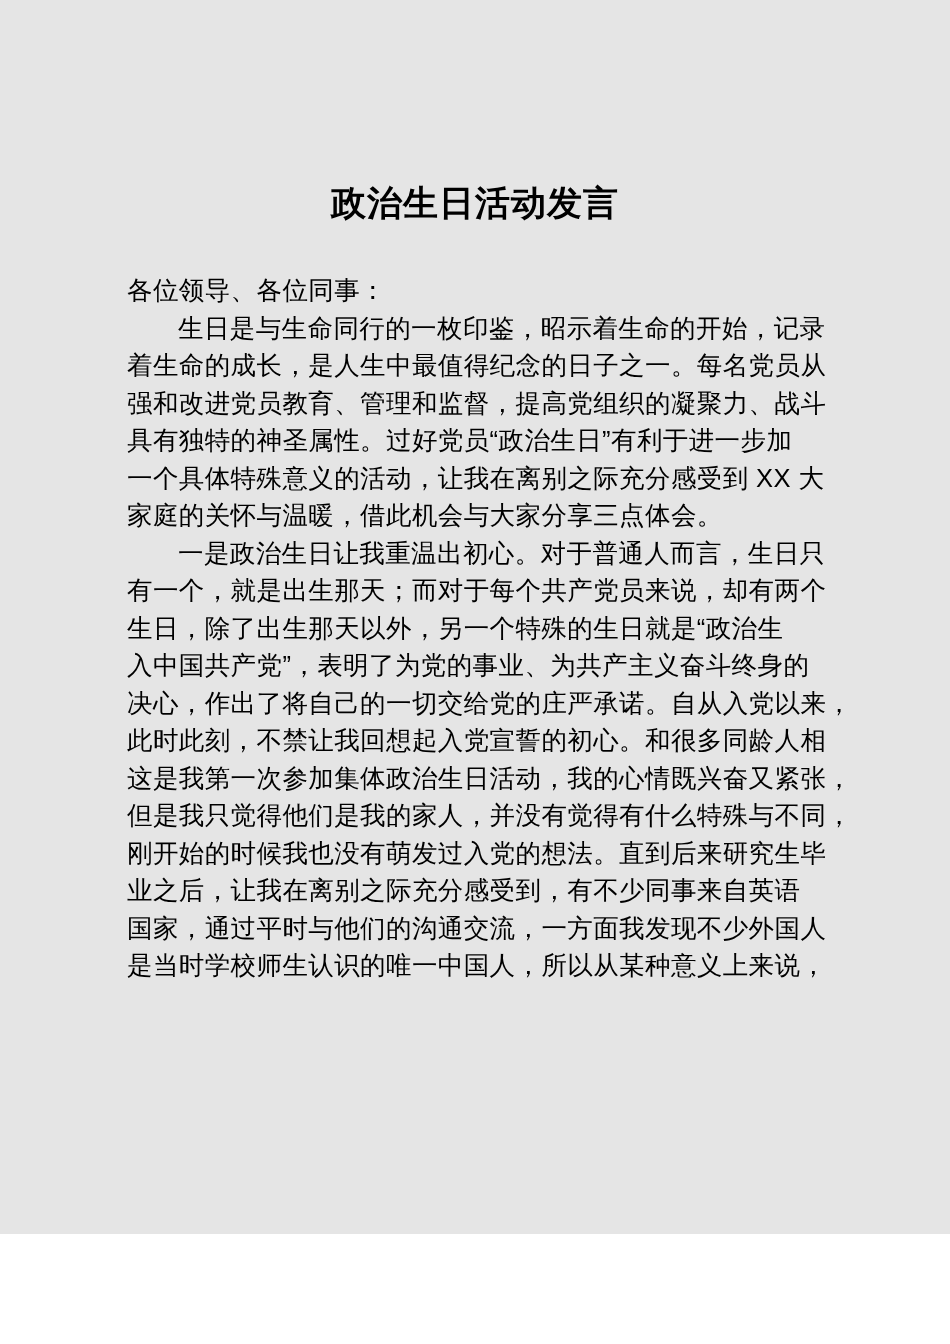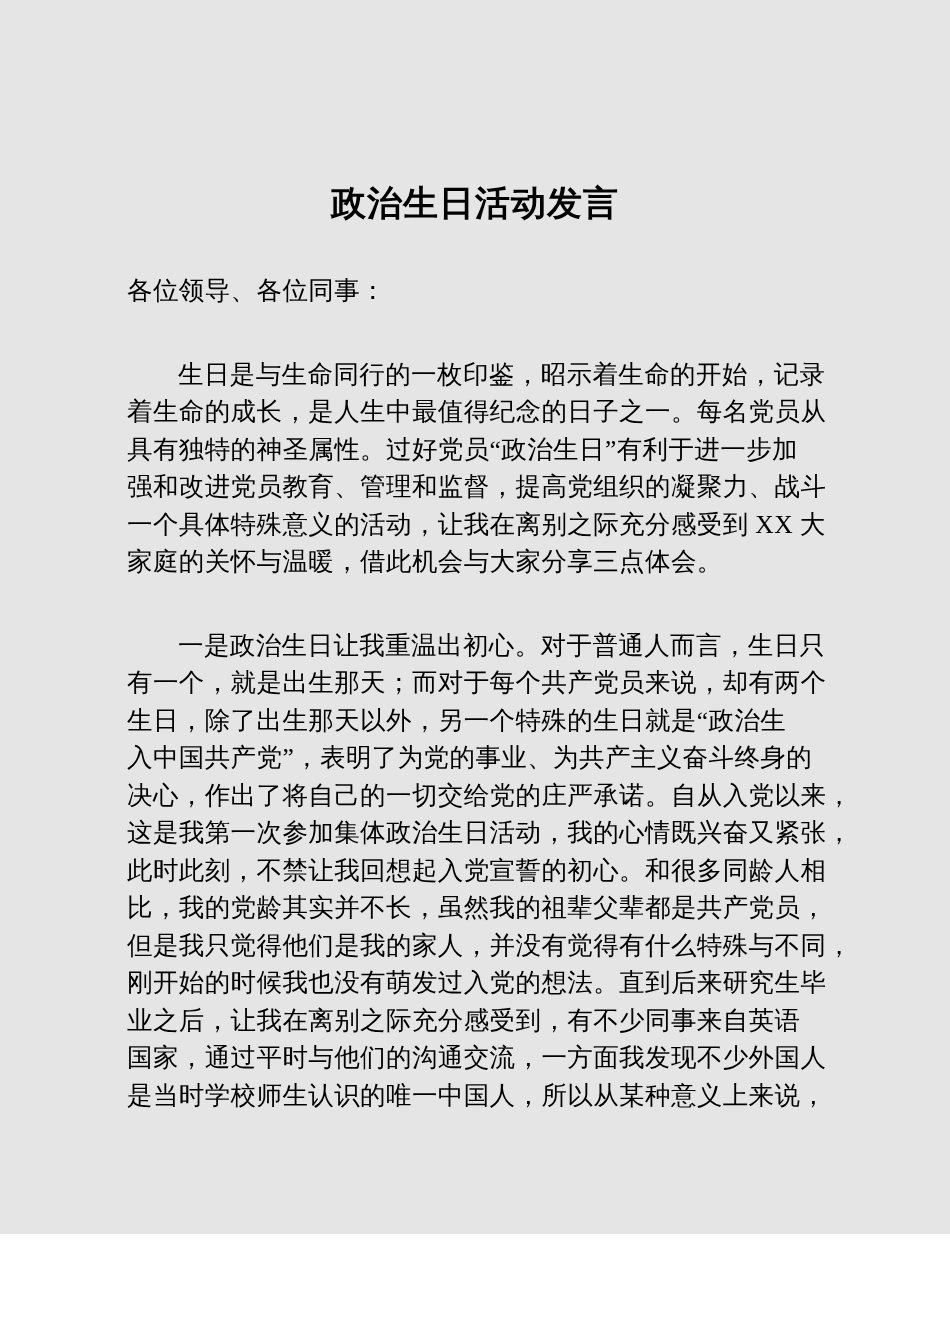--- a/index.html
+++ b/index.html
@@ -32,64 +32,62 @@
       font-weight: bold;
       font-size: 35px;
       line-height: 50px;
       letter-spacing: 1px;
     }
     .body-text {
       position: absolute;
       left: 127px;
       top: 272px;
       width: 740px;
-      font-family: Liberation Serif, serif;
+      font-family: Liberation Sans, sans-serif;
       font-size: 25.5px;
       line-height: 37.5px;
       white-space: nowrap;
     }
     .line {
       display: block;
       height: 37.5px;
       white-space: nowrap;
       letter-spacing: 0.4px;
     }
     .indent {
       padding-left: 51px;
-      margin-top: 46px;
     }
   </style>
 </head>
 <body>
 
 <div class="page">
 
   <div class="title">政治生日活动发言</div>
 
   <div class="body-text">
     <span class="line">各位领导、各位同事：</span>
 
     <div>
       <span class="line indent">生日是与生命同行的一枚印鉴，昭示着生命的开始，记录</span>
       <span class="line">着生命的成长，是人生中最值得纪念的日子之一。每名党员从</span>
+      <span class="line">强和改进党员教育、管理和监督，提高党组织的凝聚力、战斗</span>
       <span class="line">具有独特的神圣属性。过好党员“政治生日”有利于进一步加</span>
-      <span class="line">强和改进党员教育、管理和监督，提高党组织的凝聚力、战斗</span>
       <span class="line">一个具体特殊意义的活动，让我在离别之际充分感受到 XX 大</span>
       <span class="line">家庭的关怀与温暖，借此机会与大家分享三点体会。</span>
     </div>
 
     <div>
       <span class="line indent">一是政治生日让我重温出初心。对于普通人而言，生日只</span>
       <span class="line">有一个，就是出生那天；而对于每个共产党员来说，却有两个</span>
       <span class="line">生日，除了出生那天以外，另一个特殊的生日就是“政治生</span>
       <span class="line">入中国共产党”，表明了为党的事业、为共产主义奋斗终身的</span>
       <span class="line">决心，作出了将自己的一切交给党的庄严承诺。自从入党以来，</span>
+      <span class="line">此时此刻，不禁让我回想起入党宣誓的初心。和很多同龄人相</span>
       <span class="line">这是我第一次参加集体政治生日活动，我的心情既兴奋又紧张，</span>
-      <span class="line">此时此刻，不禁让我回想起入党宣誓的初心。和很多同龄人相</span>
-      <span class="line">比，我的党龄其实并不长，虽然我的祖辈父辈都是共产党员，</span>
       <span class="line">但是我只觉得他们是我的家人，并没有觉得有什么特殊与不同，</span>
       <span class="line">刚开始的时候我也没有萌发过入党的想法。直到后来研究生毕</span>
       <span class="line">业之后，让我在离别之际充分感受到，有不少同事来自英语</span>
       <span class="line">国家，通过平时与他们的沟通交流，一方面我发现不少外国人</span>
       <span class="line">是当时学校师生认识的唯一中国人，所以从某种意义上来说，</span>
     </div>
   </div>
 
 </div>
 

